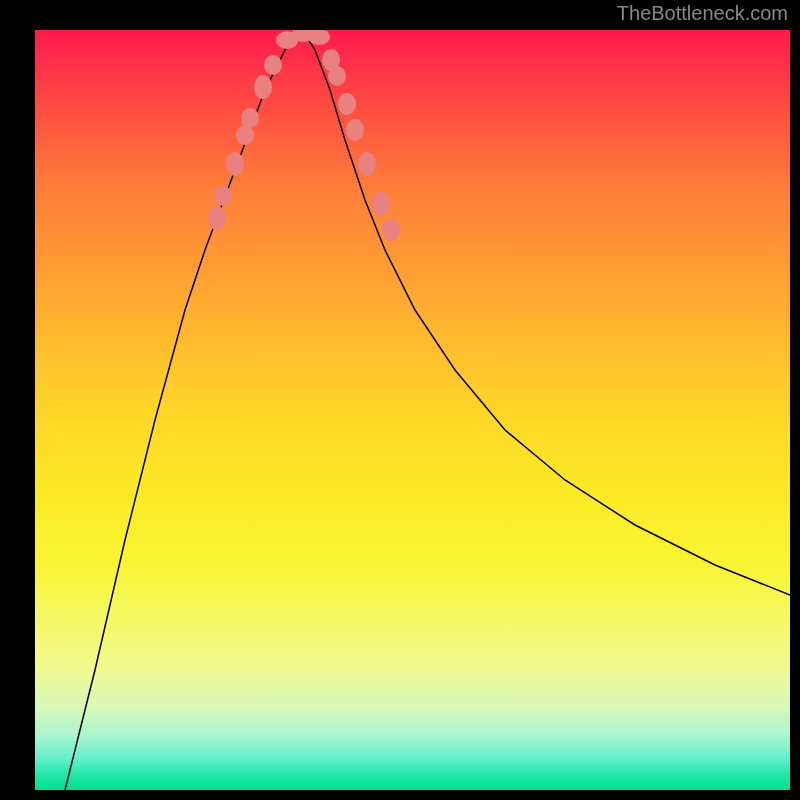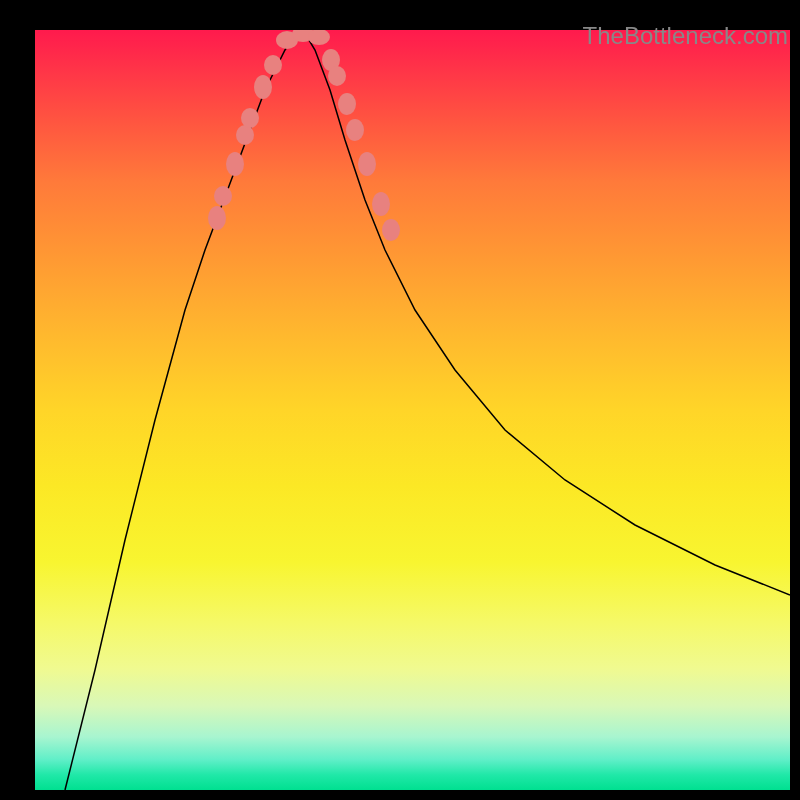--- a/index.html
+++ b/index.html
@@ -6,24 +6,24 @@
     margin: 0;
     padding: 0;
     width: 800px;
     height: 800px;
     background: #000;
     position: relative;
     font-family: Arial, sans-serif;
   }
   .watermark {
     position: absolute;
-    top: 22px;
+    top: 2px;
     right: 12px;
     color: #888;
-    font-size: 24px;
+    font-size: 20px;
     z-index: 10;
   }
   .plot-area {
     position: absolute;
     left: 35px;
     top: 30px;
     width: 755px;
     height: 760px;
     background: linear-gradient(to bottom,
       #ff1a4d 0%,

